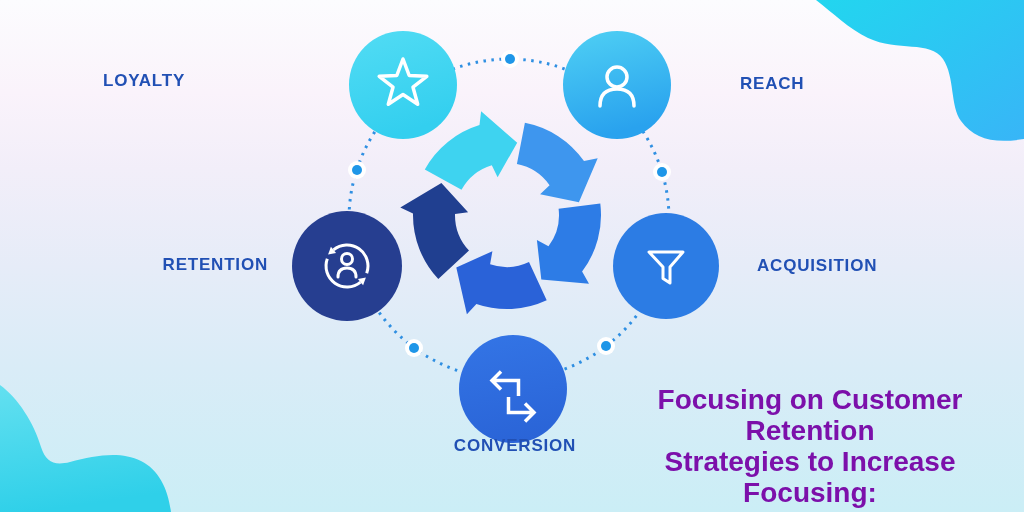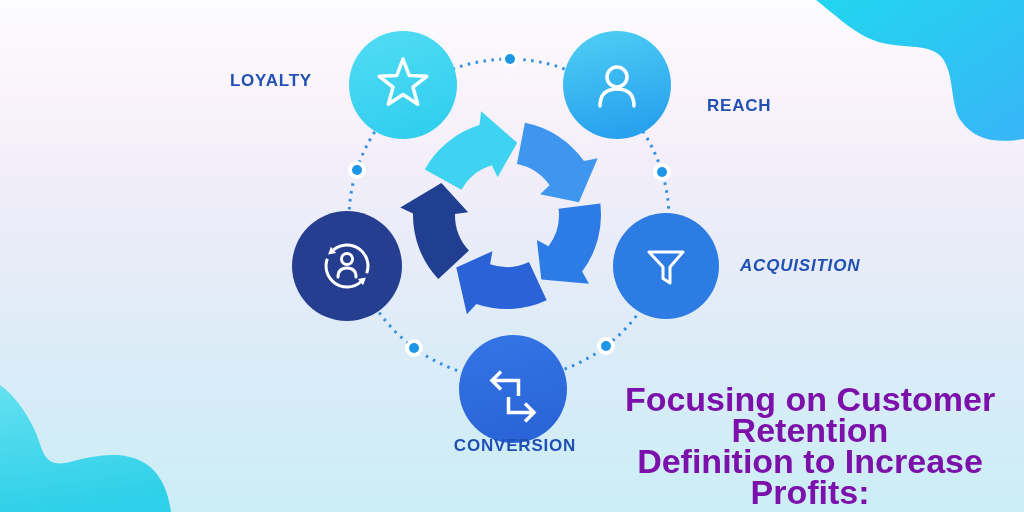--- a/index.html
+++ b/index.html
@@ -7,28 +7,28 @@
     width:1024px;height:512px;overflow:hidden;position:relative;
     font-family:"Liberation Sans","DejaVu Sans",sans-serif;
     background:linear-gradient(180deg,#fcfcfe 0%,#faf3fb 18%,#f2eef9 33%,#e6ecf8 52%,#d9ecf7 72%,#cbeef6 100%);
   }
   .stage{position:absolute;inset:0;}
   svg.art{position:absolute;left:0;top:0;}
   .node-label{
     position:absolute;font-size:17px;font-weight:bold;letter-spacing:.8px;
     color:#2150b4;line-height:20px;white-space:nowrap;
   }
-  .lbl-loyalty{left:112px;top:71px;width:200px;text-align:right;}
-  .lbl-reach{left:707px;top:74px;margin-top:22px;}
-  .lbl-acquisition{left:740px;top:256px;font-style:italic;}
+  .lbl-loyalty{left:103px;top:71px;width:200px;}
+  .lbl-reach{left:740px;top:74px;}
+  .lbl-acquisition{left:757px;top:256px;}
   .lbl-retention{left:68px;top:255px;width:200px;text-align:right;}
   .lbl-conversion{left:405px;top:436px;width:220px;text-align:center;}
   .banner-title{
     position:absolute;left:595px;top:384px;width:430px;text-align:center;
-    color:#7c10aa;font-size:34px;font-weight:bold;line-height:31px;
+    color:#7c10aa;font-size:28px;font-weight:bold;line-height:31px;
   }
 </style>
 </head>
 <body>
 
 <div class="stage">
 
   <svg class="art" width="1024" height="512" viewBox="0 0 1024 512">
     <defs>
       <linearGradient id="gradTR" x1="0" y1="0" x2="1" y2="1">
@@ -125,18 +125,19 @@
         <circle cx="347" cy="259" r="5.5" fill="none" stroke="#ffffff" stroke-width="3"></circle>
         <path d="M338 277 C338 270 342 268 347 268 C352 268 356 270 356 277" fill="none" stroke="#ffffff" stroke-width="3" stroke-linecap="round"></path>
       </g>
     </g>
   </svg>
 
   <div class="node-label lbl-loyalty">LOYALTY</div>
   <div class="node-label lbl-reach">REACH</div>
   <div class="node-label lbl-acquisition">ACQUISITION</div>
   <div class="node-label lbl-conversion">CONVERSION</div>
+  <div class="node-label lbl-retention">RETENTION</div>
 
   <div class="banner-title">
     <div>Focusing on Customer Retention</div>
-    <div>Definition to Increase Profits:</div>
+    <div>Strategies to Increase Focusing:</div>
   </div>
 </div>
 
 </body></html>

